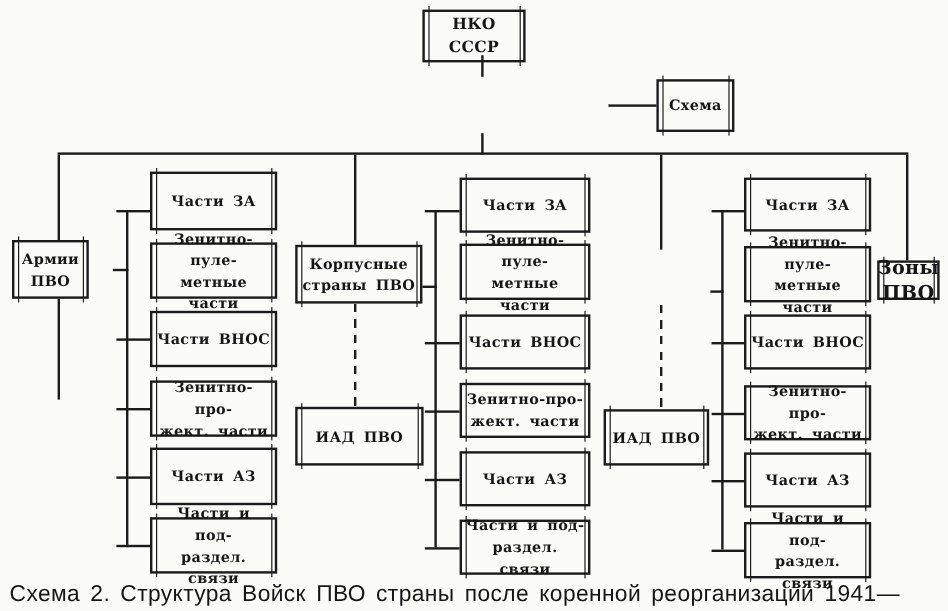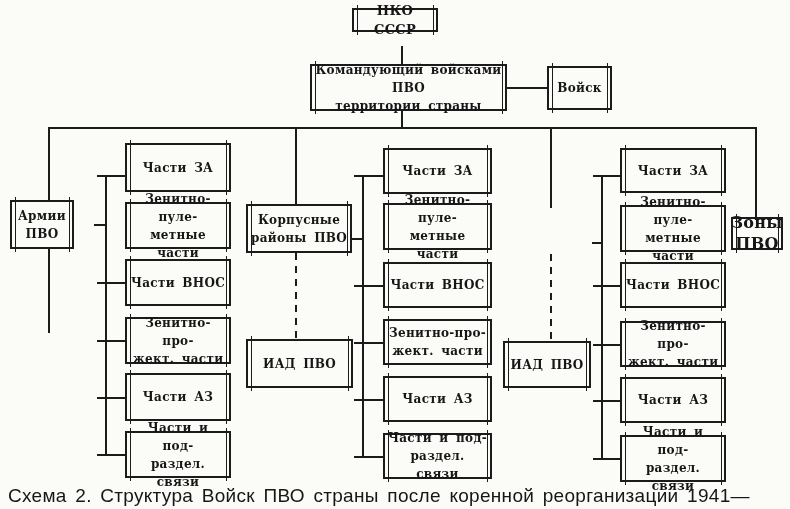--- a/index.html
+++ b/index.html
@@ -25,29 +25,27 @@
     position:absolute;left:8px;top:485px;width:774px;font-size:19px;letter-spacing:.3px;
     word-spacing:3px;white-space:pre-line;font-family:Liberation Sans, sans-serif;
   }
   .small{font-size:16px;line-height:1.3;}
 </style>
 </head>
 <body>
 
 <div class="canvas">
 
-  <div class="box" style="left:352px;top:8px;width:86px;height:24px;font-size:13px;">НКО СССР</div>
-  <div class="box" style="left:310px;top:64px;width:197px;height:47px;">Командующий войсками ПВО
-территории страны</div>
-  <div class="box" style="left:547px;top:66px;width:65px;height:44px;">Войск</div>
+  <div class="box" style="left:352px;top:8px;width:86px;height:44px;font-size:13px;">НКО СССР</div>
+  <div class="box" style="left:547px;top:66px;width:65px;height:44px;">Схема</div>
 
   <div class="box" style="left:10px;top:200px;width:64px;height:49px;">Армии ПВО</div>
 
   <div class="box" style="left:246px;top:204px;width:106px;height:49px;">Корпусные
-районы ПВО</div>
+страны ПВО</div>
   <div class="box" style="left:246px;top:339px;width:107px;height:49px;">ИАД ПВО</div>
 
   <div class="box" style="left:503px;top:341px;width:88px;height:47px;">ИАД ПВО</div>
 
   <div class="box small" style="left:731px;top:217px;width:52px;height:33px;">Зоны
 ПВО</div>
 
   <div class="box" style="left:125px;top:143px;width:106px;height:49px;">Части ЗА</div>
   <div class="box" style="left:125px;top:202px;width:106px;height:47px;">Зенитно-пуле-
 метные части</div>

